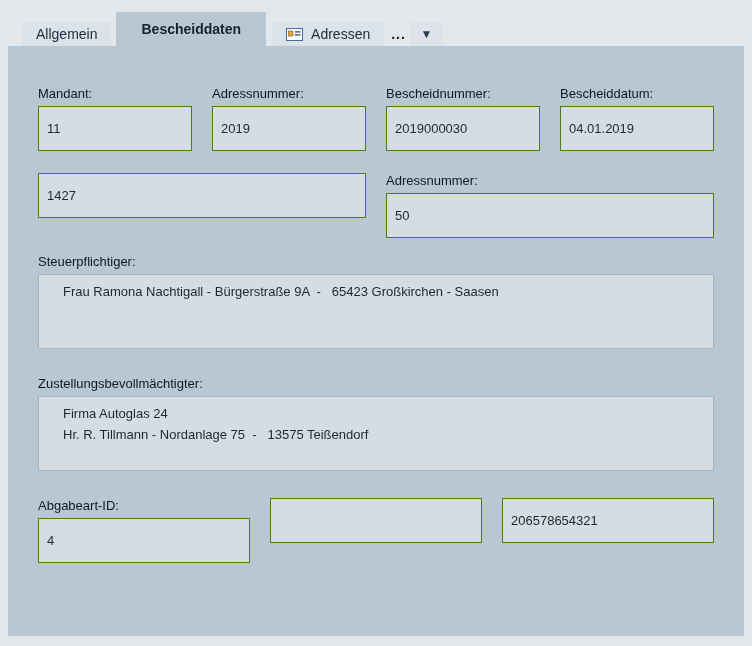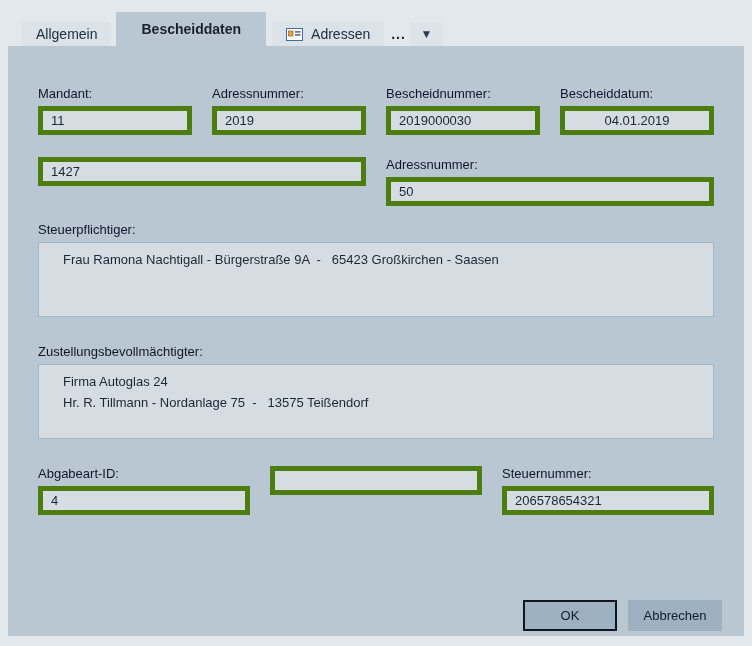--- a/index.html
+++ b/index.html
@@ -75,30 +75,30 @@
   .row-5 { margin-top: 27px; }
   .field { flex: 1; display: flex; flex-direction: column; min-width: 0; }
   .field label {
     font-size: 13px;
     line-height: 15px;
     margin-bottom: 5px;
     color: #0f172a;
   }
   .field input {
     box-sizing: border-box;
-    height: 29px;
+    height: 45px;
     background: #d5dde3;
-    border: 5px solid #4d7c0f;
+    border: 1px solid #4d7c0f;
     font-family: "Liberation Sans", sans-serif;
     font-size: 13px;
     color: #1b2733;
     padding: 0 8px;
     outline: none;
   }
-  .field input.center { text-align: center; }
+  .field input.center { }
   .field textarea {
     box-sizing: border-box;
     height: 75px;
     background: #d5dde3;
     border: 1px solid #a3b6c3;
     font-family: "Liberation Sans", sans-serif;
     font-size: 13px;
     line-height: 21px;
     color: #1b2733;
     padding: 6px 24px;
@@ -202,21 +202,20 @@
 
   <div class="row row-5">
     <div class="field">
       <label>Abgabeart-ID:</label>
       <input value="4" style="">
     </div>
     <div class="field">
       <input value="" style="">
     </div>
     <div class="field">
-      <label>Steuernummer:</label>
       <input value="206578654321" style="">
     </div>
   </div>
 
   <div class="button-row">
     <button class="btn default">OK</button>
     <button class="btn">Abbrechen</button>
   </div>
 
 </div>

